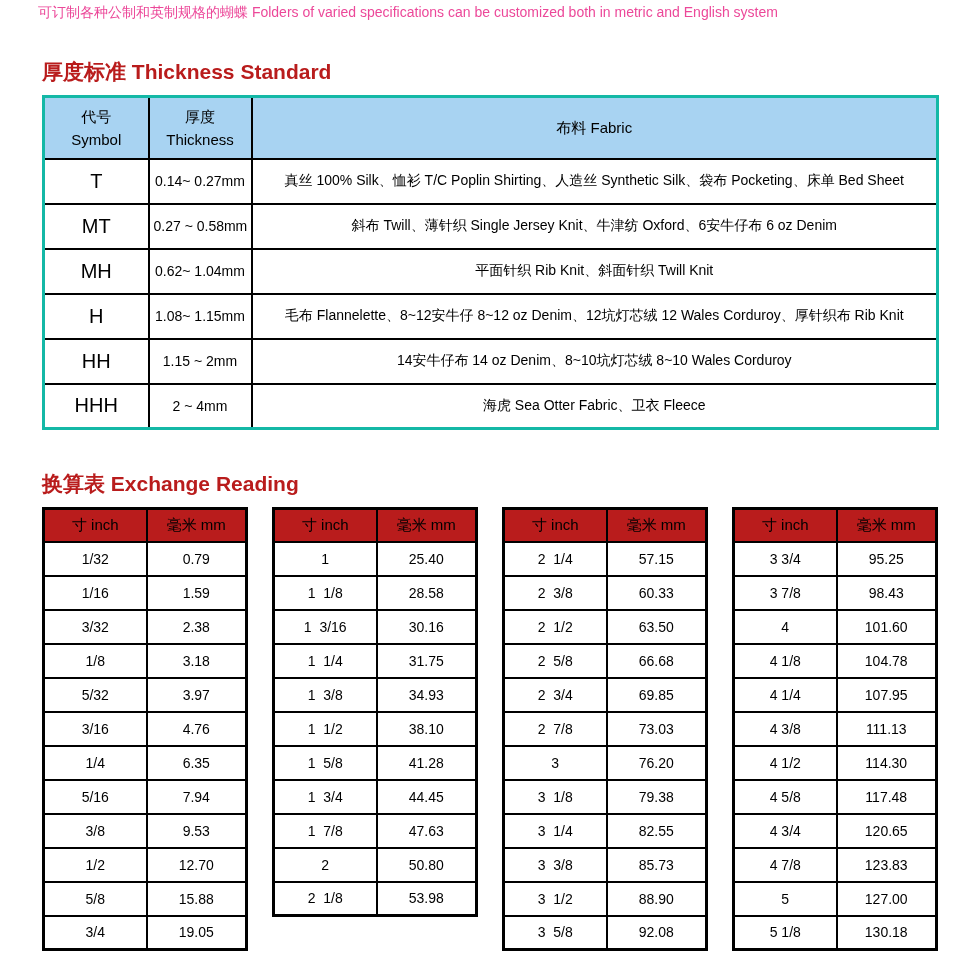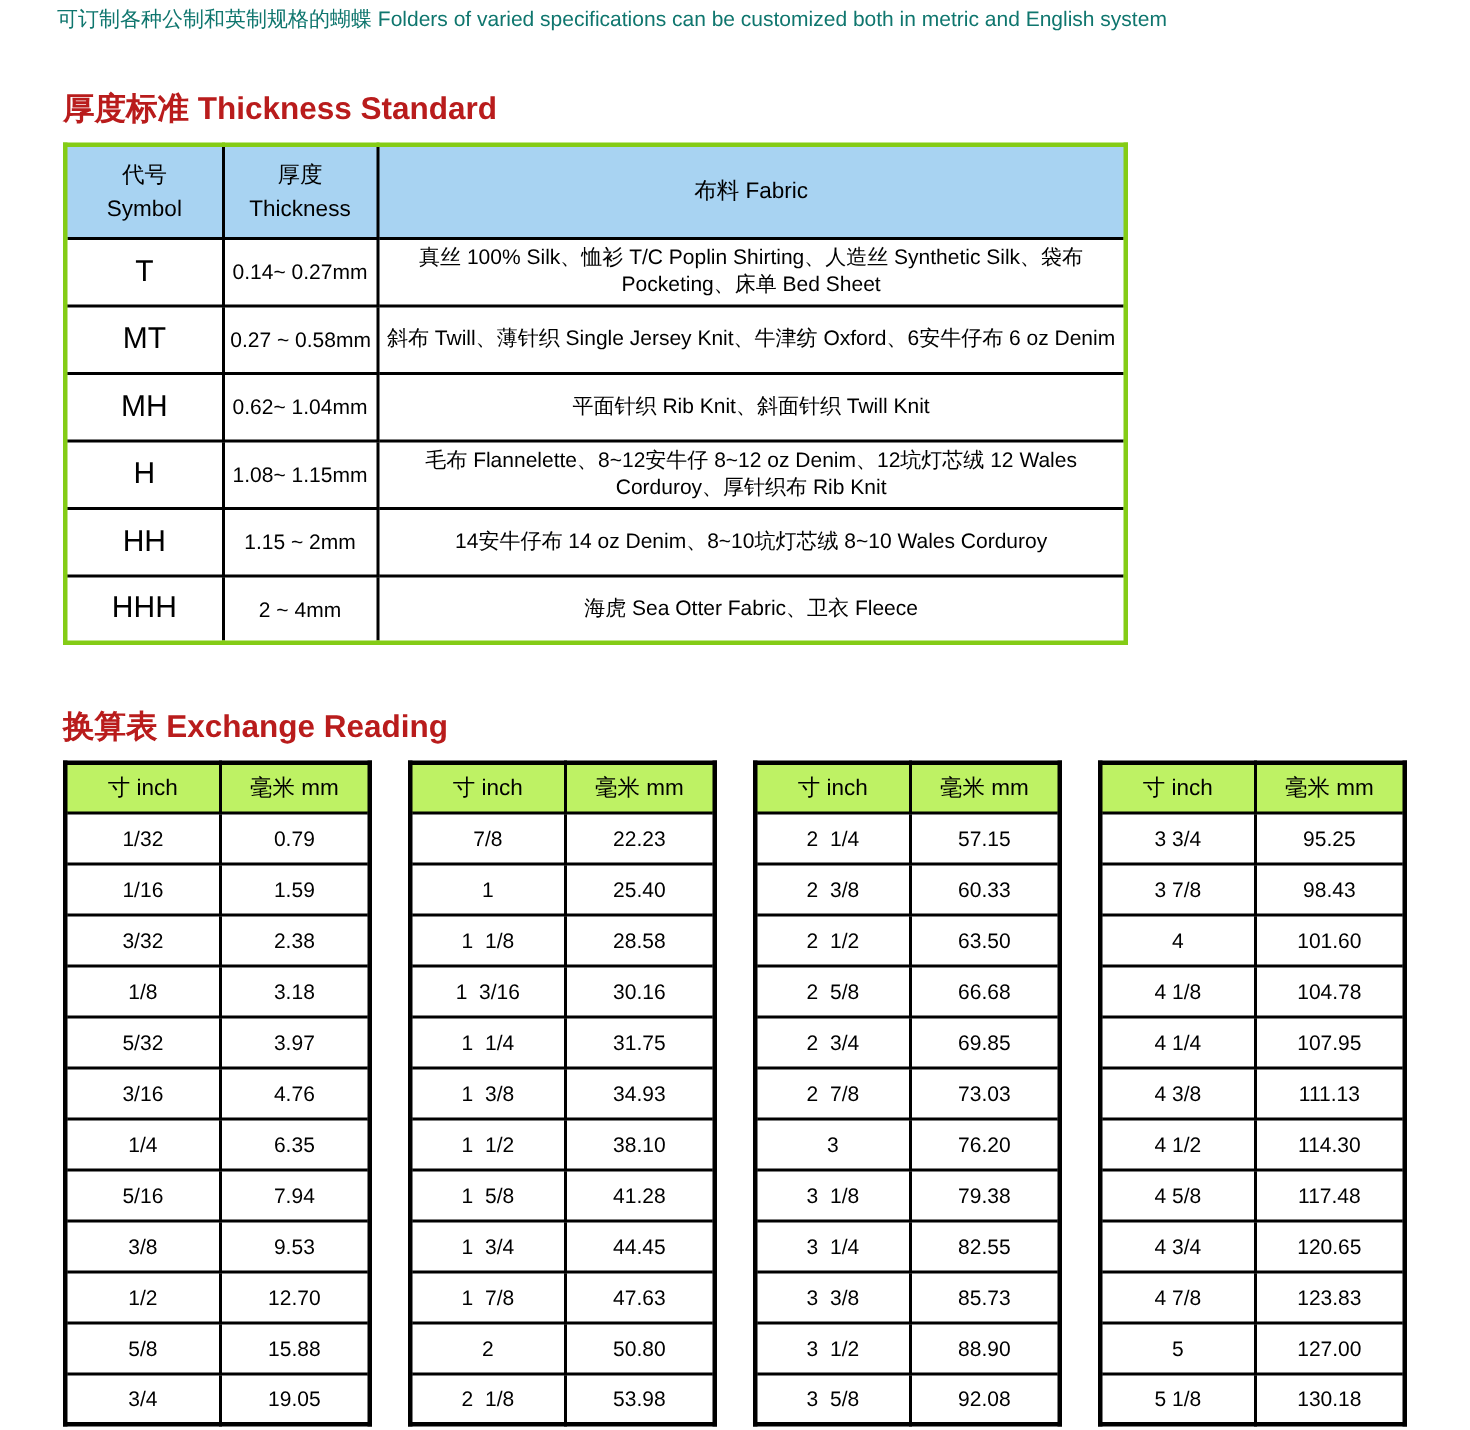--- a/index.html
+++ b/index.html
@@ -6,56 +6,56 @@
   html, body { margin: 0; padding: 0; }
   body {
     width: 980px; height: 953px;
     background: #ffffff;
     font-family: "Liberation Sans", sans-serif;
     position: relative;
     color: #000;
   }
   .top-note {
     position: absolute; left: 38px; top: 4px;
-    font-size: 14px; color: #0f766e; white-space: nowrap;
+    font-size: 14px; color: #ec4899; white-space: nowrap;
   }
   .section-title {
     position: absolute;
     font-size: 21px; font-weight: bold; color: #b91c1c; white-space: nowrap;
   }
   #thickness-title { left: 42px; top: 58px; }
   #exchange-title  { left: 42px; top: 470px; }
 
   table { border-collapse: collapse; table-layout: fixed; }
   th, td { padding: 0 4px; text-align: center; vertical-align: middle; }
 
   
   .tk-table {
-    position: absolute; left: 42px; top: 95px; width: 710px;
-    border: 3px solid #84cc16;
+    position: absolute; left: 42px; top: 95px; width: 897px;
+    border: 3px solid #14b8a6;
   }
   .tk-table th, .tk-table td { border: 2px solid #000; }
   .tk-table thead tr { height: 62px; }
   .tk-table thead th {
     background: #a8d3f2; font-weight: normal; font-size: 15px; line-height: 1.55;
   }
   .tk-table tbody tr { height: 45px; }
   .sym-cell    { font-size: 20px; }
   .thick-cell  { font-size: 14px; white-space: pre; }
   .fabric-cell { font-size: 14px; text-align: center; }
 
   
   .ex-table {
     position: absolute; top: 507px; width: 206px;
     border: 3px solid #000;
   }
   .ex-table th, .ex-table td { border: 2px solid #000; }
   .ex-table thead tr { height: 33px; }
   .ex-table thead th {
-    background: #bef264; font-weight: normal; font-size: 15px;
+    background: #b91c1c; font-weight: normal; font-size: 15px;
   }
   .ex-table tbody tr { height: 34px; }
   .ex-table td { font-size: 14px; }
   .inch-cell { white-space: pre; margin-top: 34px; }
   #ex-table-0 { left: 42px; }
   #ex-table-1 { left: 272px; }
   #ex-table-2 { left: 502px; }
   #ex-table-3 { left: 732px; }
 </style>
 </head>
@@ -207,24 +207,20 @@
       <col>
     </colgroup>
   <thead>
     <tr>
       <th>寸 inch</th>
       <th>毫米 mm</th>
     </tr>
   </thead>
   <tbody>
 
-      <tr>
-        <td class="inch-cell">7/8</td>
-        <td class="mm-cell">22.23</td>
-      </tr>
 
       <tr>
         <td class="inch-cell">1</td>
         <td class="mm-cell">25.40</td>
       </tr>
 
       <tr>
         <td class="inch-cell">1  1/8</td>
         <td class="mm-cell">28.58</td>
       </tr>

